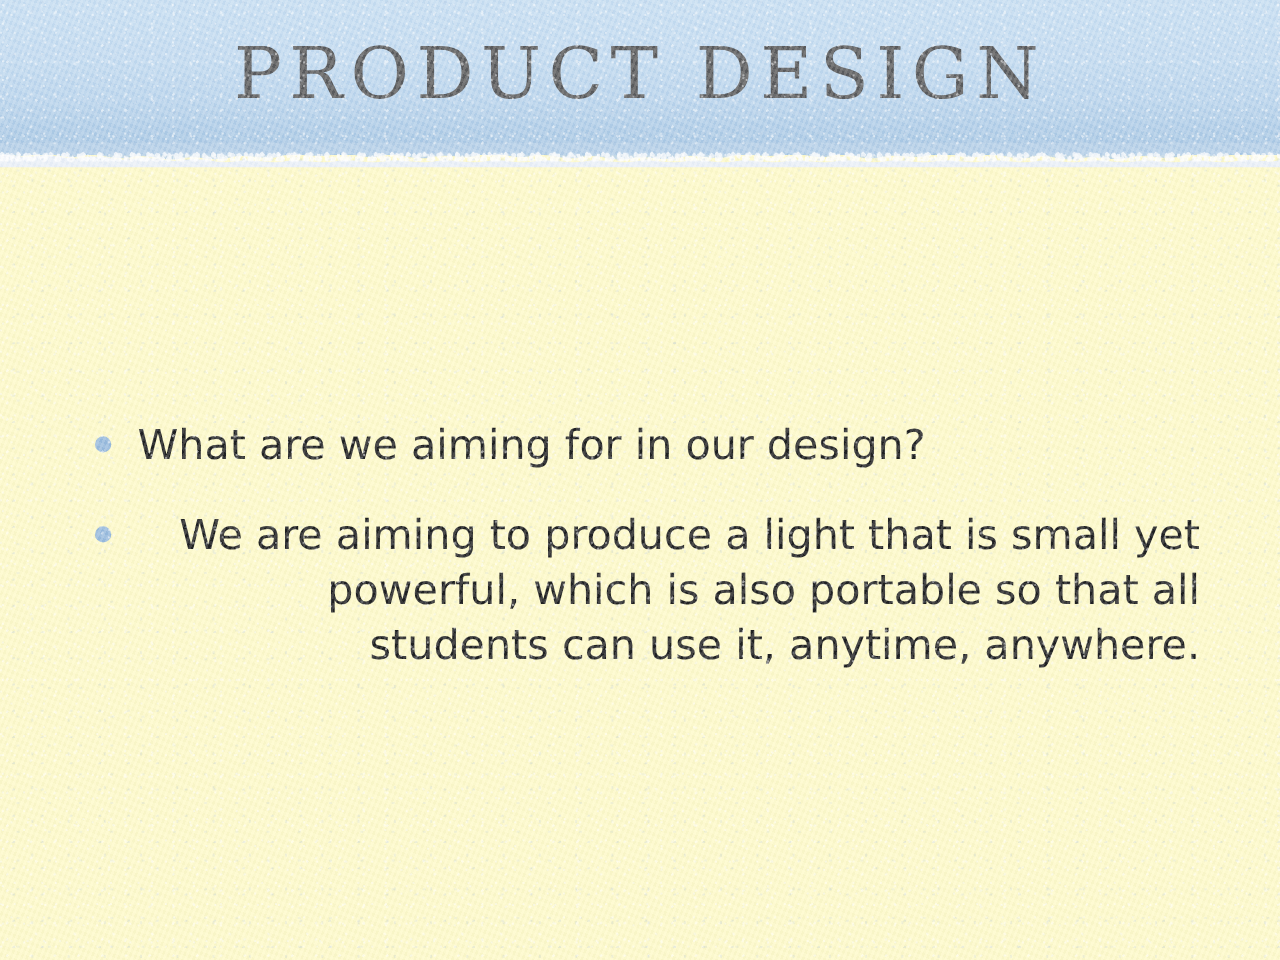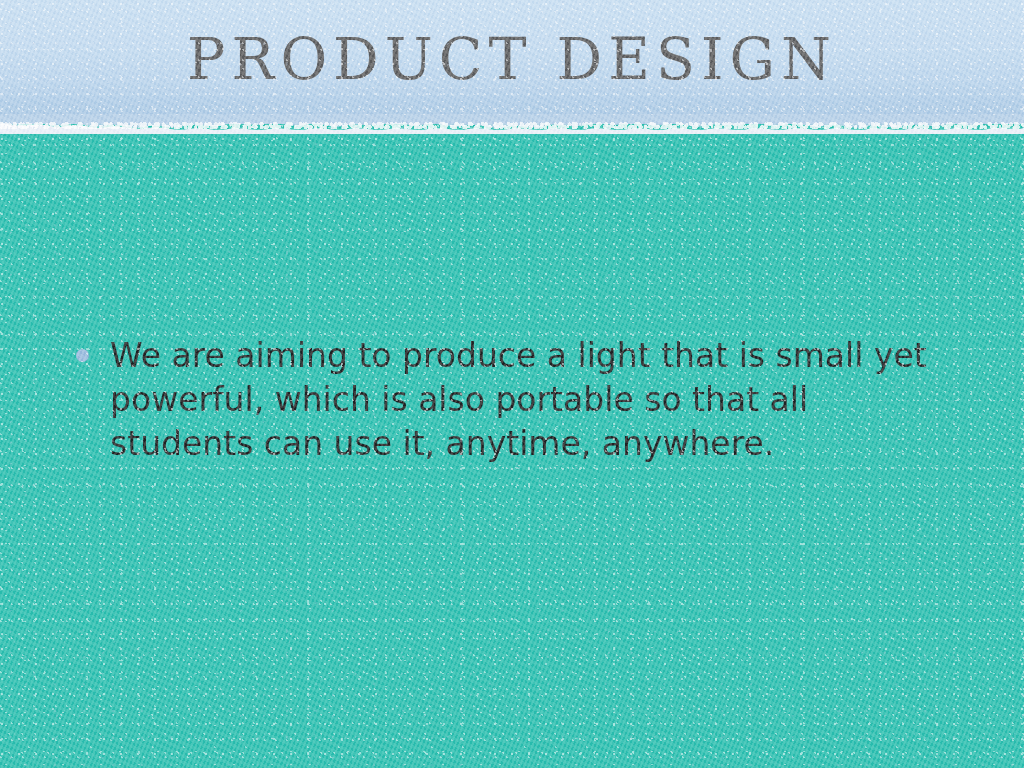--- a/index.html
+++ b/index.html
@@ -7,21 +7,21 @@
     margin: 0;
     padding: 0;
     background: #ffffff;
   }
 
   .slide {
     position: relative;
     width: 1024px;
     height: 768px;
     overflow: hidden;
-    background-color: #14b8a6;
+    background-color: #fef9c3;
     font-family: "DejaVu Sans", "Liberation Sans", sans-serif;
   }
 
   
   .paper-texture {
     position: absolute;
     inset: 0;
     pointer-events: none;
     z-index: 5;
     opacity: 0.55;
@@ -196,20 +196,24 @@
                C962,12 974,18 988,15 C1002,12 1014,17 1024,14
                L1024,20 L0,20 Z" fill="#e9eff7"></path>
     </svg>
   </div>
   <div class="edge-fuzz"></div>
 
   <div class="title">Product Design</div>
 
   <div class="body">
 
+    <div class="bullet-item">
+      <span class="bullet-dot"></span>
+      <span class="bullet-text">What are we aiming for in our design?</span>
+    </div>
 
     <div class="bullet-item">
       <span class="bullet-dot"></span>
       <span class="bullet-text">We are aiming to produce a light that is small yet powerful, which is also portable so that all students can use it, anytime, anywhere.</span>
     </div>
 
   </div>
 
   <div class="paper-texture"></div>
   <div class="paper-texture2"></div>

